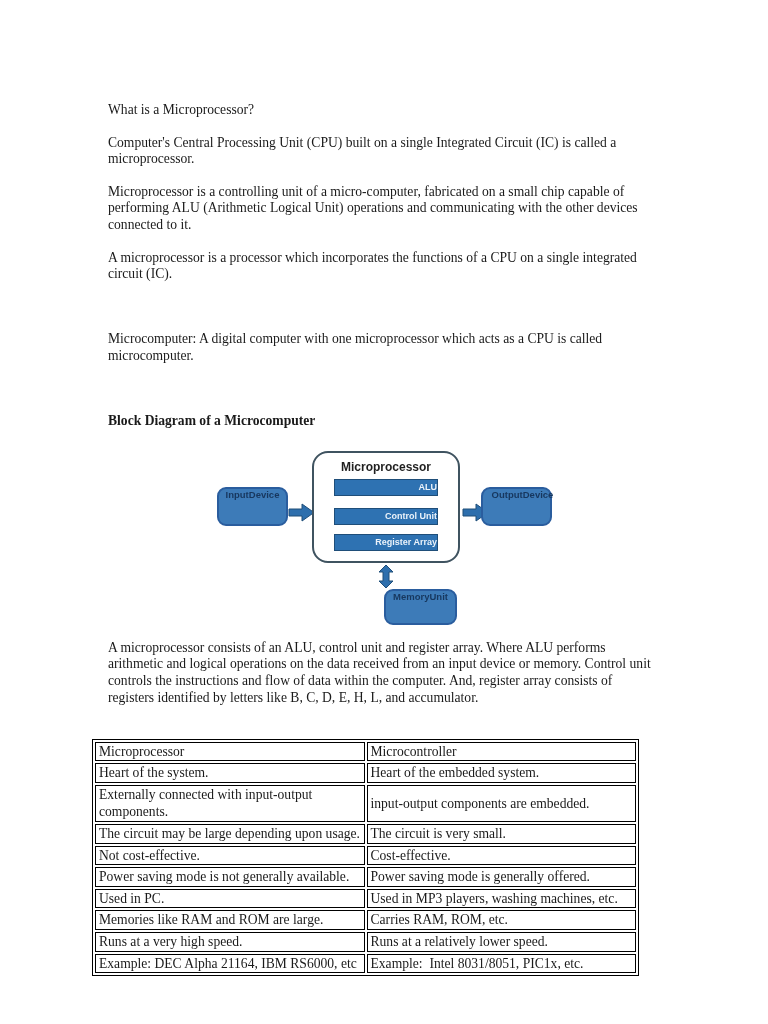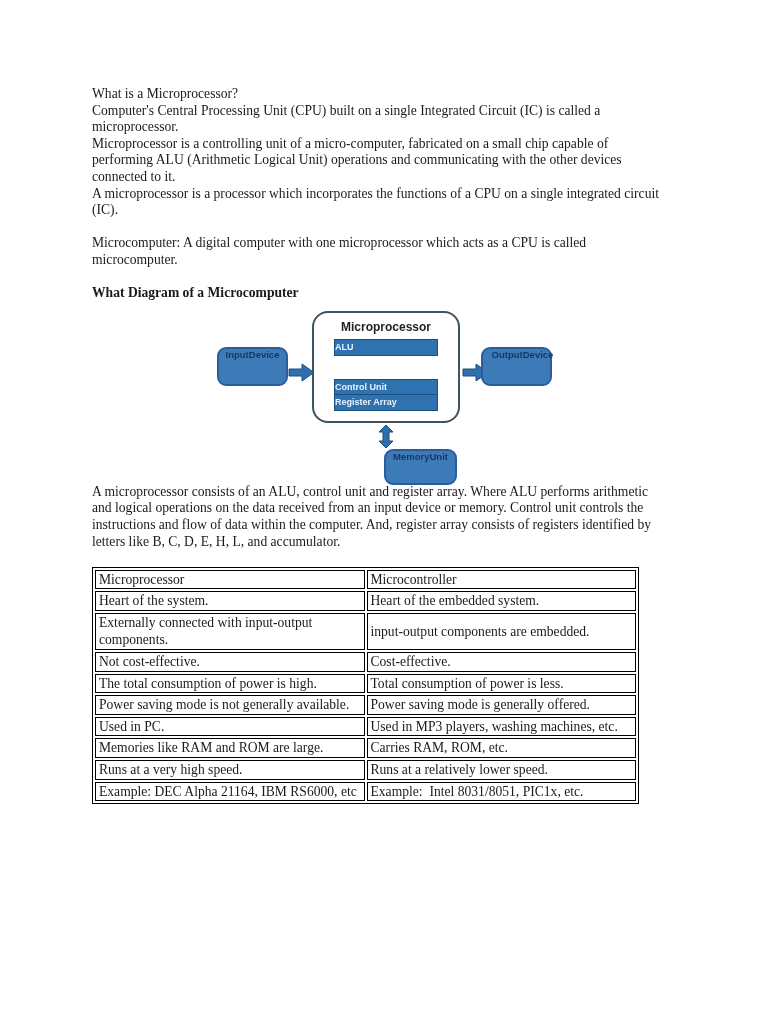--- a/index.html
+++ b/index.html
@@ -6,21 +6,21 @@
   html, body { background: #ffffff; }
   body {
     width: 768px; height: 1024px; position: relative; overflow: hidden;
     font-family: "Liberation Serif", serif;
     color: var(--text-color, #1a1a1a);
   }
   .content {
     position: absolute; left: 92px; top: 86px; width: 578px;
     font-size: 13.6px; line-height: 16.6px;
   }
-  .para { margin: 0; }
+  .para { margin: 16px; }
   .spacer { height: 16.6px; }
   .heading { font-weight: bold; }
 
   
   .diagram {
     position: relative; width: 345px; height: 178px;
     margin: 4px 0 0 120px;
     font-family: "Liberation Sans", sans-serif;
   }
   .dbox {
@@ -39,24 +39,24 @@
     border-radius: 16px;
   }
   .dframe-title {
     margin-top: 6px; text-align: center;
     font-size: 12px; font-weight: bold; color: #1f1f1f;
   }
   .dbar {
     position: absolute; left: 20px; width: 104px; height: 17px;
     background: var(--bar-fill); border: 1px solid var(--bar-border);
     color: var(--bar-text); font-weight: bold; font-size: 9px;
-    line-height: 15px; text-align: left;
+    line-height: 15px; text-align: right;
   }
   .dbar-alu { top: 26px; }
-  .dbar-cu  { top: 66px; }
+  .dbar-cu  { top: 55px; }
   .dbar-ra  { top: 81px; }
   .darrow { position: absolute; }
   .darrow svg polygon { fill: var(--arrow-fill); stroke: var(--arrow-stroke); stroke-width: 1; }
   .darrow-in  { left: 76px;  top: 57px; }
   .darrow-out { left: 250px; top: 57px; }
   .darrow-mem { left: 166px; top: 118px; }
 
   
   table.compare {
     border-collapse: separate; border-spacing: 2px;
@@ -79,21 +79,21 @@
   <p class="para">Computer's Central Processing Unit (CPU) built on a single Integrated Circuit (IC) is called a microprocessor.</p>
   <p class="para">Microprocessor is a controlling unit of a micro-computer, fabricated on a small chip capable of performing ALU (Arithmetic Logical Unit) operations and communicating with the other devices connected to it.</p>
   <p class="para">A microprocessor is a processor which incorporates the functions of a CPU on a single integrated circuit (IC).</p>
 
   <div class="spacer"></div>
 
   <p class="para">Microcomputer: A digital computer with one microprocessor which acts as a CPU is called microcomputer.</p>
 
   <div class="spacer"></div>
 
-  <p class="para heading">What Diagram of a Microcomputer</p>
+  <p class="para heading">Block Diagram of a Microcomputer</p>
 
   <div class="diagram">
 
     <div class="dbox dbox-input">
       <span>Input</span>
       <span>Device</span>
     </div>
 
     <div class="darrow darrow-in">
       <svg width="27" height="19" viewBox="0 0 27 19">
@@ -145,26 +145,26 @@
       </tr>
       <tr>
         <td>Heart of the system.</td>
         <td>Heart of the embedded system.</td>
       </tr>
       <tr>
         <td>Externally connected with input-output components.</td>
         <td>input-output components are embedded.</td>
       </tr>
       <tr>
+        <td>The circuit may be large depending upon usage.</td>
+        <td>The circuit is very small.</td>
+      </tr>
+      <tr>
         <td>Not cost-effective.</td>
         <td>Cost-effective.</td>
-      </tr>
-      <tr>
-        <td>The total consumption of power is high.</td>
-        <td>Total consumption of power is less.</td>
       </tr>
       <tr>
         <td>Power saving mode is not generally available.</td>
         <td>Power saving mode is generally offered.</td>
       </tr>
       <tr>
         <td>Used in PC.</td>
         <td>Used in MP3 players, washing machines, etc.</td>
       </tr>
       <tr>

